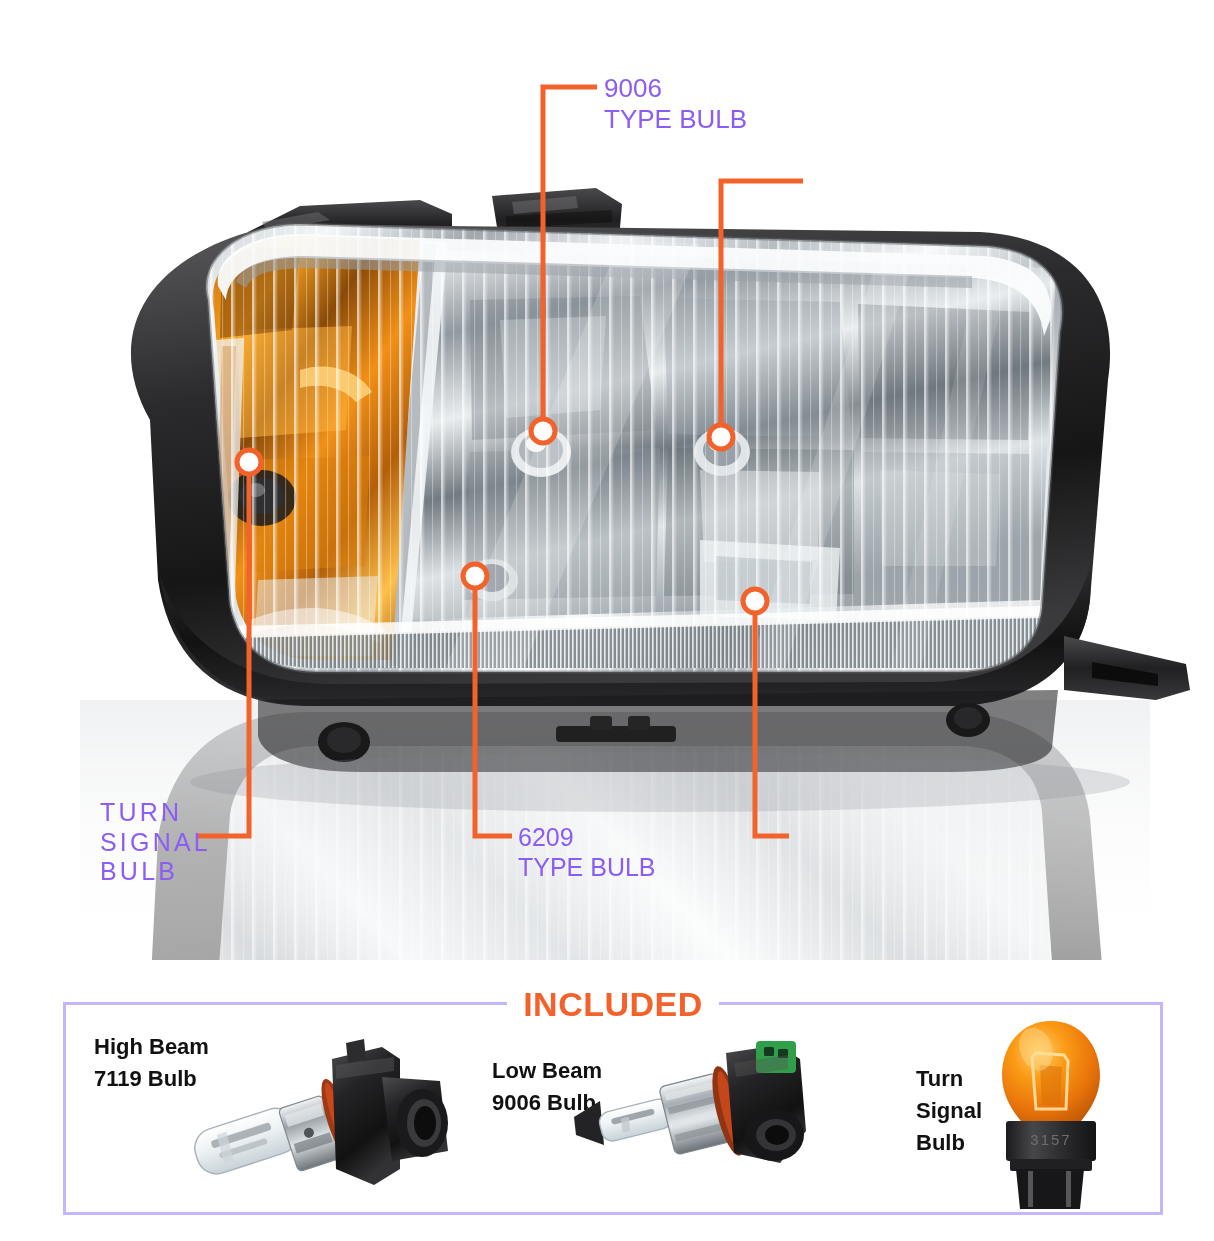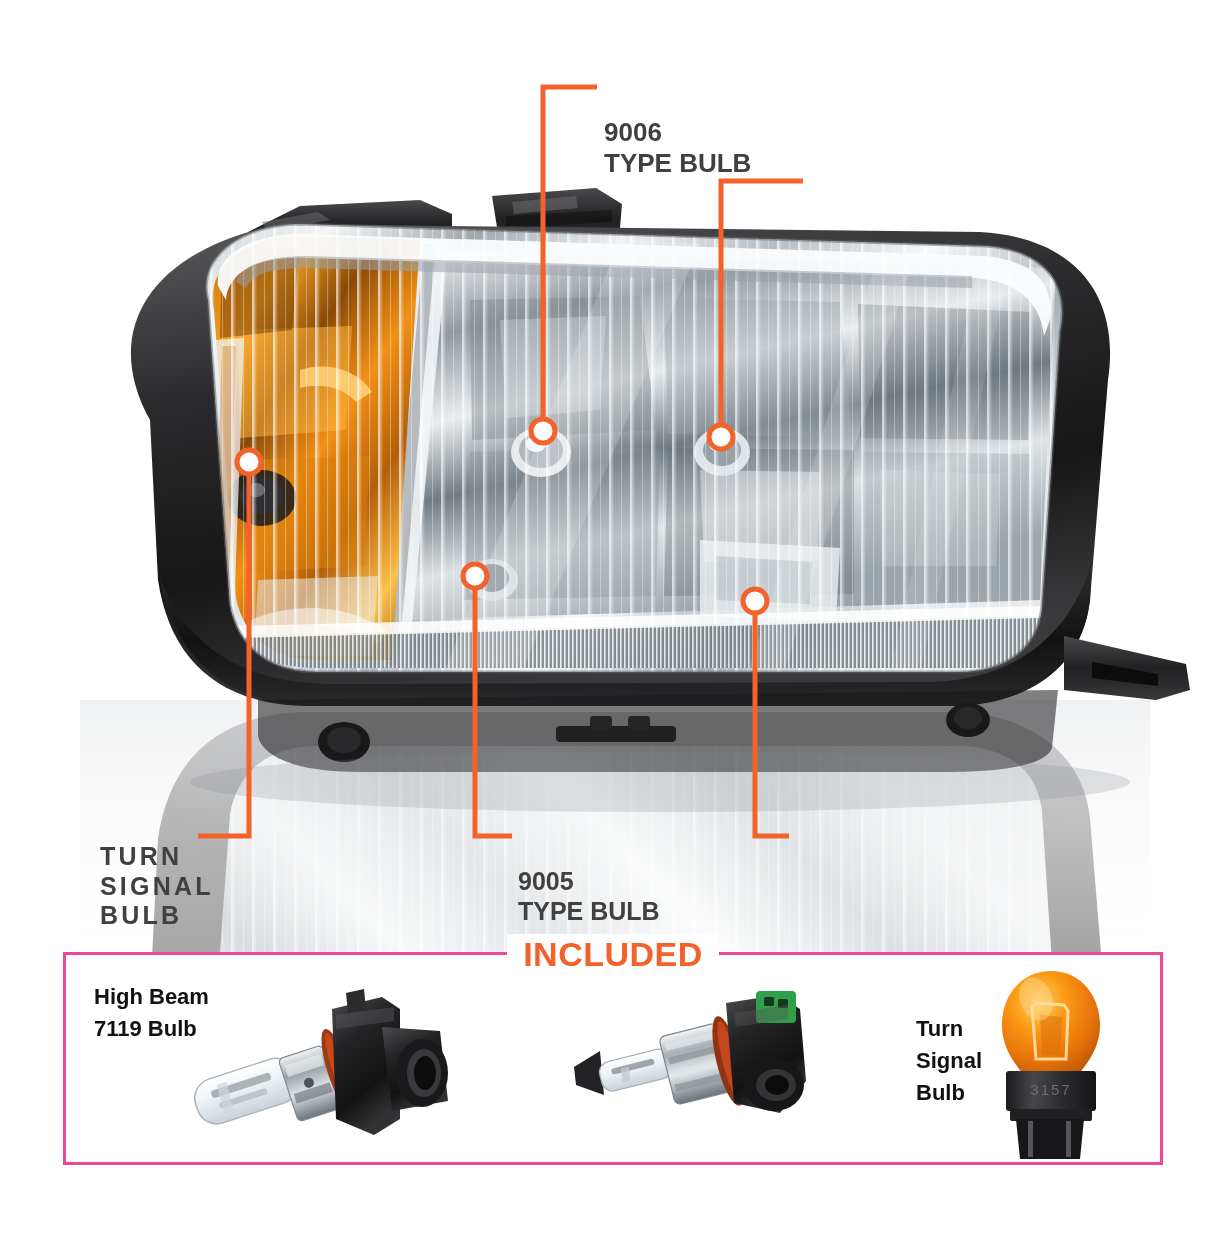--- a/index.html
+++ b/index.html
@@ -15,43 +15,42 @@
   #stage { position: absolute; inset: 0; }
 
   
   #product-area { position: absolute; left: 0; top: 0; width: 1214px; height: 980px; }
 
   .hl-svg { position: absolute; left: 0; top: 0; }
 
   
   .callout-label {
     position: absolute;
-    color: #404040;
-    font-weight: bold;
+    color: #8b5cf6;
+    font-weight: normal;
     line-height: 1.18;
     white-space: pre-line;
     letter-spacing: 0px;
-    margin-top: 44px;
   }
   .cl-top { font-size: 26px; }
   .cl-bot { font-size: 25px; }
   .cl-spaced { letter-spacing: 3.2px; }
 
   #label-9006     { left: 604px;  top: 73px;  }
   #label-chrome   { left: 811px;  top: 151px; }
   #label-turn     { left: 100px;  top: 798px; }
   #label-9005     { left: 518px;  top: 823px; }
   #label-crystal  { left: 795px;  top: 823px; }
 
   
   #included-panel {
     position: absolute;
-    left: 63px; top: 952px;
+    left: 63px; top: 1002px;
     width: 1100px; height: 213px;
-    border: 3px solid #ec4899;
+    border: 3px solid #c4b5fd;
     background: #ffffff;
   }
   #included-title {
     position: absolute;
     left: 0; right: 0; top: -21px;
     text-align: center;
     pointer-events: none;
   }
   #included-title span {
     display: inline-block;
@@ -361,21 +360,21 @@
     </svg>
 
     <div class="callout-label cl-top" id="label-9006">9006
 TYPE BULB</div>
 
 
     <div class="callout-label cl-bot cl-spaced" id="label-turn">TURN
 SIGNAL
 BULB</div>
 
-    <div class="callout-label cl-bot" id="label-9005">9005
+    <div class="callout-label cl-bot" id="label-9005">6209
 TYPE BULB</div>
 
   </div>
 
   <div id="included-panel">
 
     <div id="included-title">
       <span>INCLUDED</span>
     </div>
 
@@ -429,20 +428,22 @@
           <path d="M 196 58 L 254 62 L 262 132 L 206 142 Z" fill="url(#gBlackPlastic)"></path>
           <ellipse cx="236" cy="104" rx="26" ry="34" fill="#1a1a1c"></ellipse>
           <ellipse cx="238" cy="104" rx="17" ry="24" fill="#3a3a3c"></ellipse>
           <ellipse cx="239" cy="104" rx="11" ry="17" fill="#0d0d0e"></ellipse>
           <path d="M 150 46 L 208 38 L 208 52 L 150 60 Z" fill="#58585a" opacity="0.45"></path>
         </g>
       </svg>
     </div>
 
     <div class="bulb-cell" id="cell-low">
+      <div class="bulb-caption" id="cap-low">Low Beam
+9006 Bulb</div>
 
       <svg class="bulb-art" id="art-low" width="260" height="160" viewBox="0 0 260 160">
         <defs>
           <linearGradient id="gMetal2" x1="0" y1="0" x2="0" y2="1">
             <stop offset="0%" stop-color="#f4f6f7"></stop>
             <stop offset="28%" stop-color="#a7aeb4"></stop>
             <stop offset="58%" stop-color="#e7ebee"></stop>
             <stop offset="100%" stop-color="#6a7278"></stop>
           </linearGradient>
         </defs>

